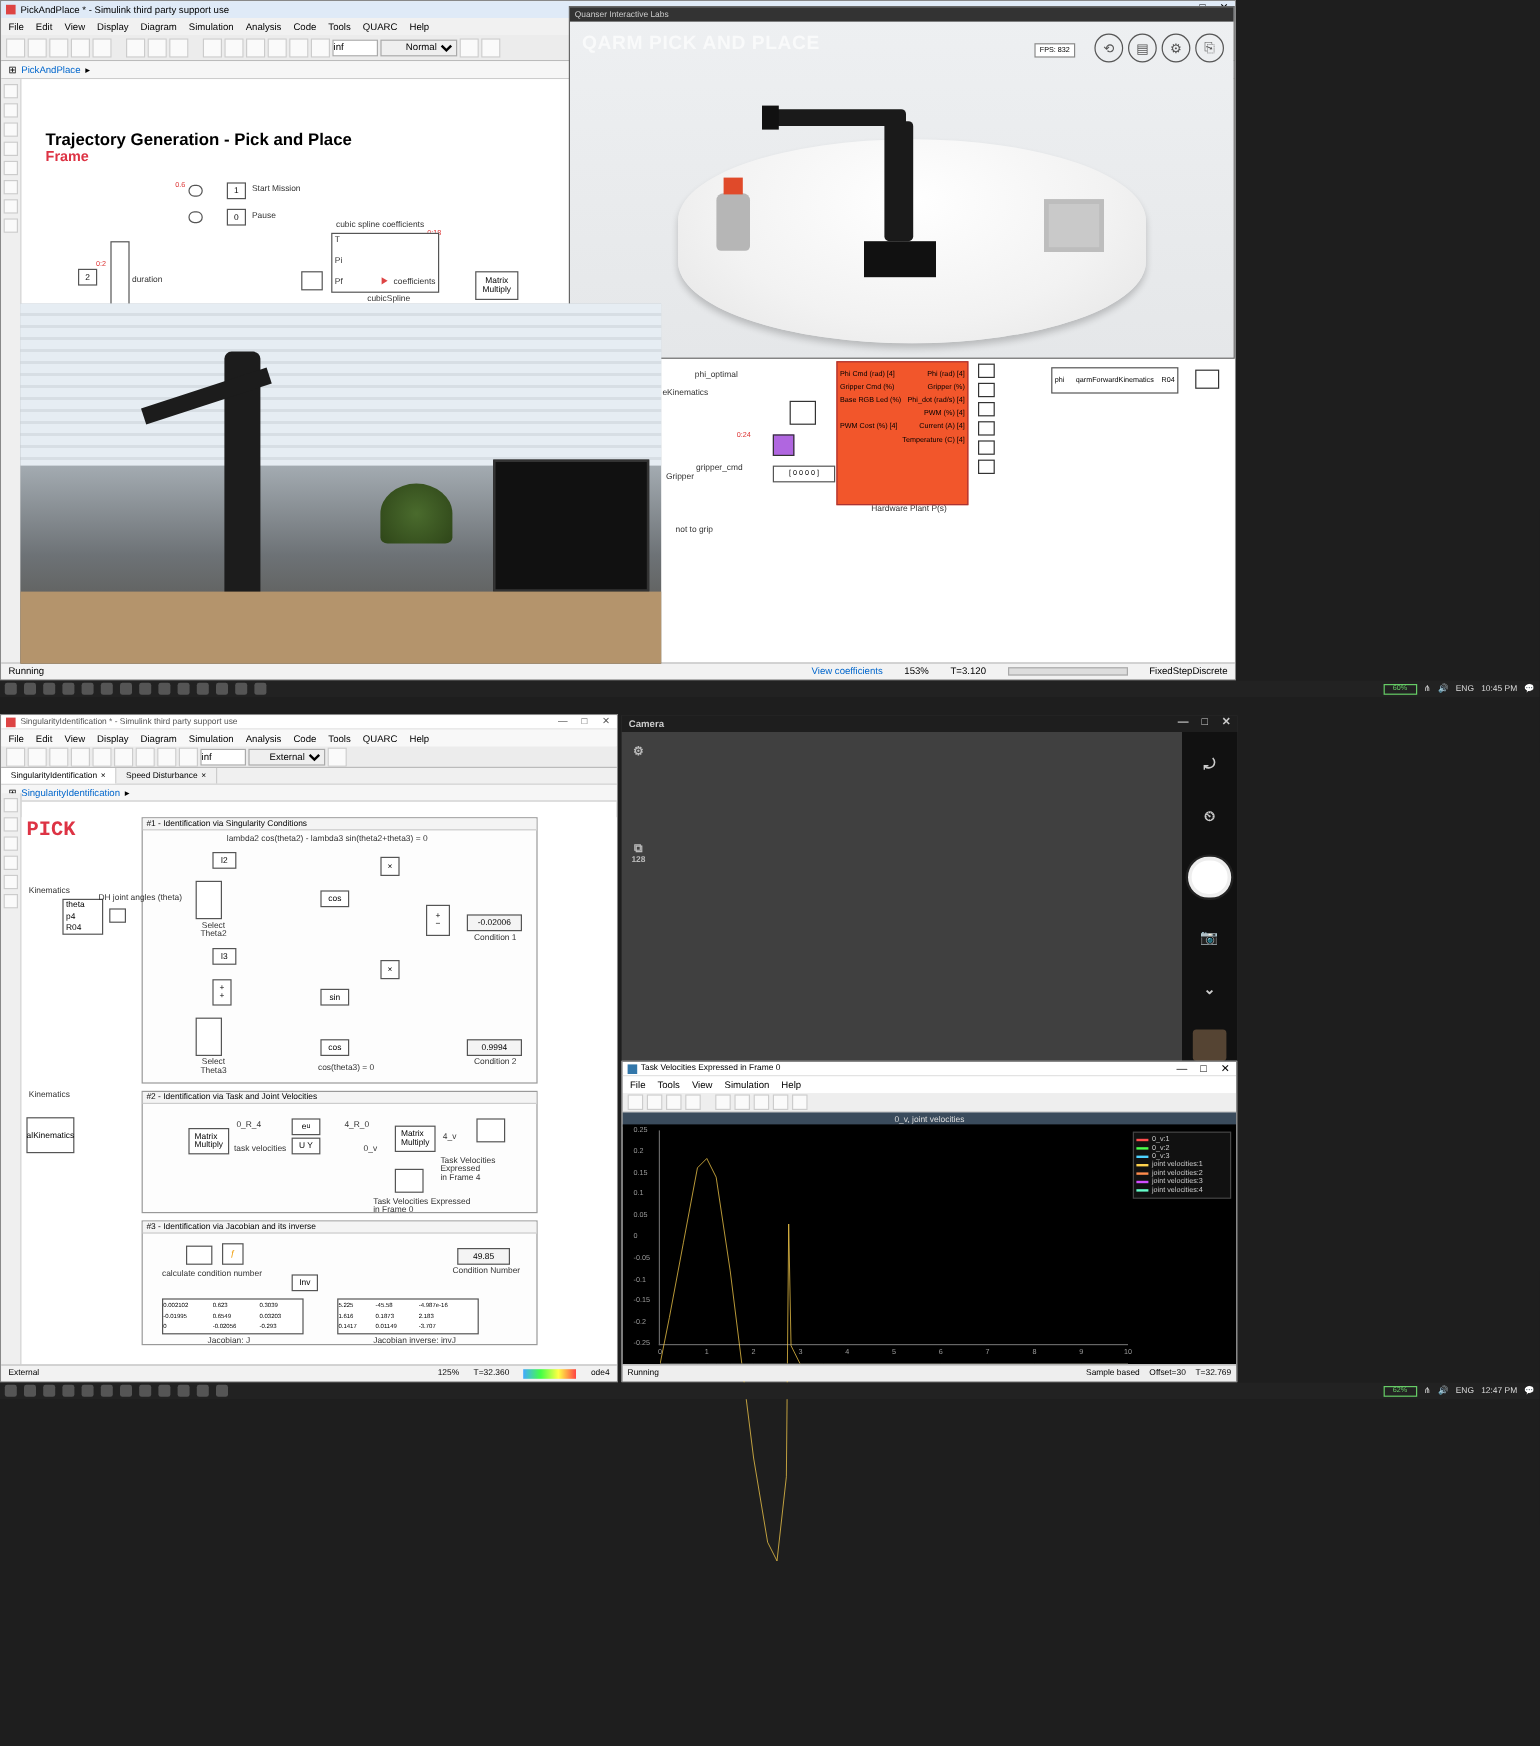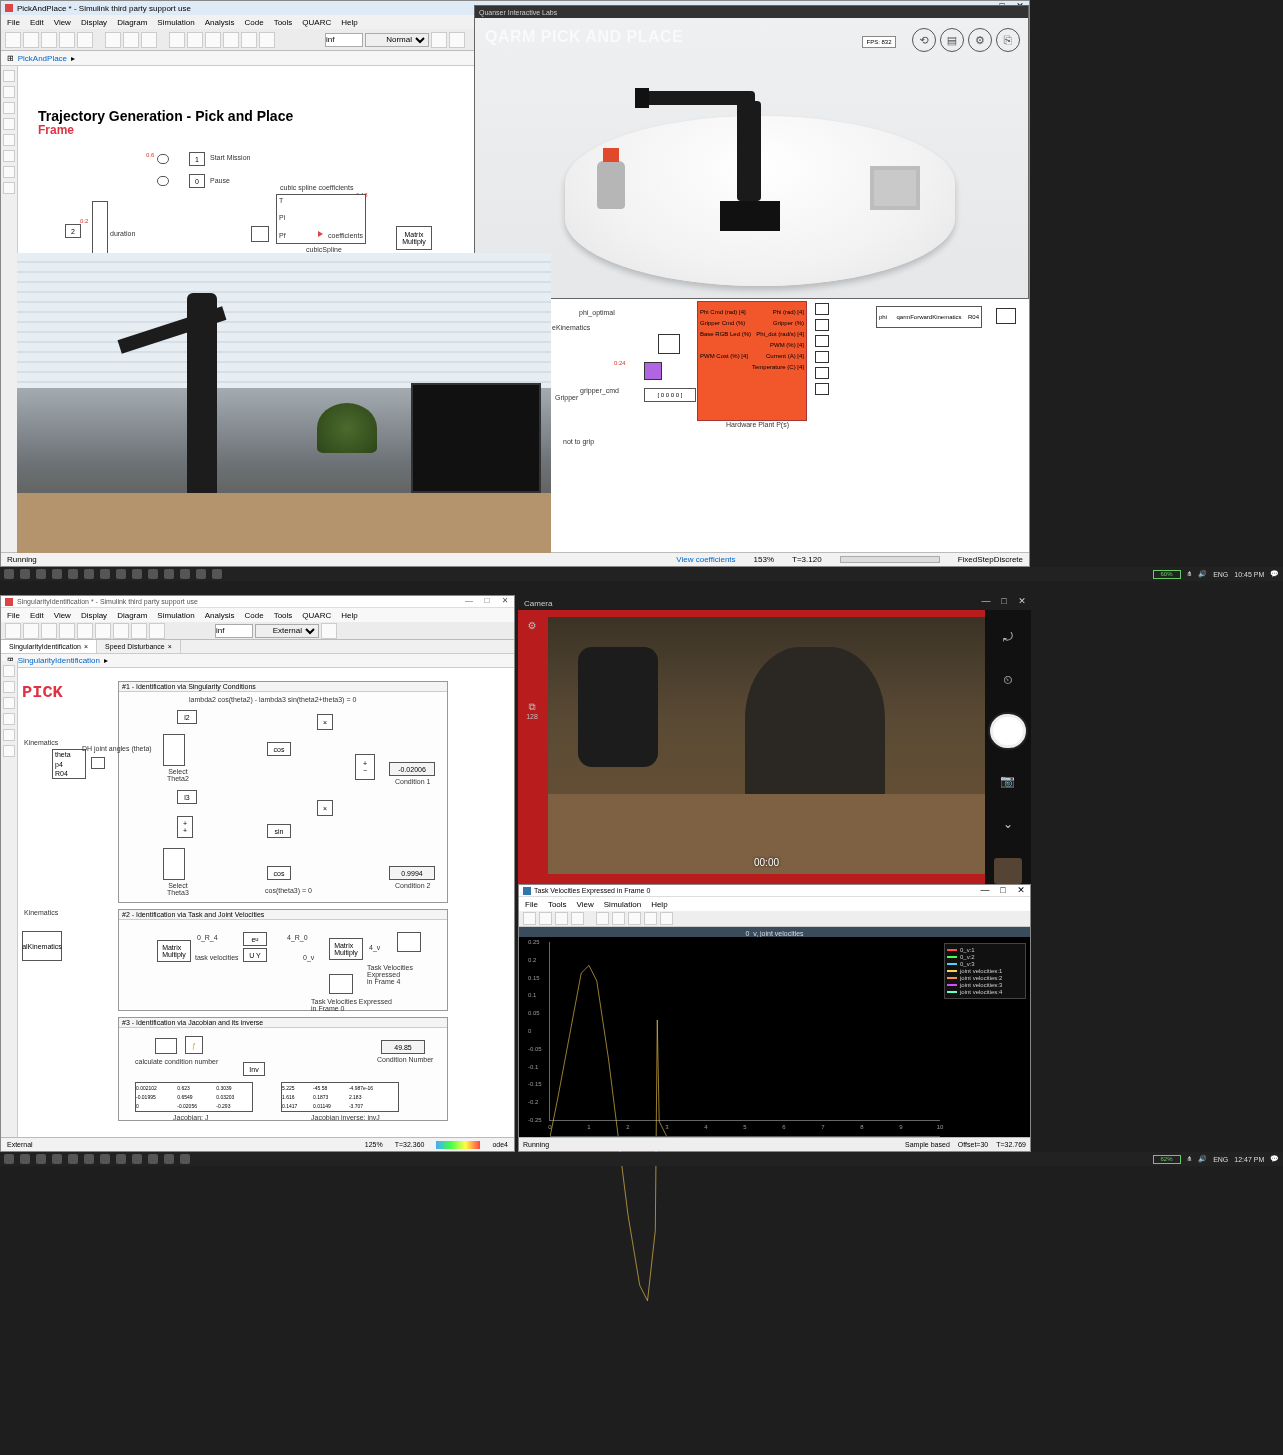--- a/index.html
+++ b/index.html
@@ -7,21 +7,21 @@
 
 
 .win1 { position: absolute; left: 0; top: 0; width: 1030px; height: 567px; background: #fff; border: 1px solid #888; }
 .win1-title { height: 14px; background: #dfeaf7; display: flex; align-items: center; padding: 0 4px; font-size: 8px; }
 .win1-title .red { width: 8px; height: 8px; background: #d44; margin-right: 4px; }
 .win-ctrl { position: absolute; right: 2px; top: 0; display: flex; gap: 4px; font-size: 9px; }
 .win-ctrl span { width: 14px; text-align: center; cursor: pointer; }
 .win1-menu { height: 14px; background: #f1f1f1; display: flex; gap: 10px; padding: 0 6px; font-size: 8px; align-items: center; }
 .win1-toolbar { height: 22px; background: #ececec; border-bottom: 1px solid #bbb; display: flex; align-items: center; gap: 2px; padding: 0 4px; }
 .tb-btn { width: 16px; height: 16px; background: #fafafa; border: 1px solid #ccc; }
-.tb-inp { width: 38px; height: 14px; font-size: 8px; border: 1px solid #aaa; margin-left: 48px; }
+.tb-inp { width: 38px; height: 14px; font-size: 8px; border: 1px solid #aaa; }
 .tb-sel { width: 64px; height: 14px; font-size: 8px; border: 1px solid #aaa; text-align: right; }
 .win1-brd { height: 15px; background: #f6f6f6; border-bottom: 1px solid #ccc; display: flex; align-items: center; padding: 0 6px; font-size: 8px; gap: 4px; }
 
 .win1-sidebar { position: absolute; left: 0; top: 65px; width: 17px; bottom: 14px; background: #efefef; border-right: 1px solid #ccc; display: flex; flex-direction: column; align-items: center; gap: 4px; padding-top: 4px; }
 .win1-sidebar .tb-btn { width: 12px; height: 12px; }
 
 .win1-canvas { position: absolute; left: 17px; top: 65px; right: 0; bottom: 14px; background: #fff; }
 .diag-title { position: absolute; left: 20px; top: 42px; font-size: 14px; font-weight: bold; }
 .diag-sub { position: absolute; left: 20px; top: 57px; font-size: 12px; font-weight: bold; color: #d34; }
 .blk { position: absolute; border: 1px solid #555; background: #fff; font-size: 7px; display: flex; align-items: center; justify-content: center; }
@@ -80,21 +80,21 @@
 .tabstrip2 .tab.active { background: #fff; }
 
 .win2-canvas { position: absolute; left: 17px; top: 85px; right: 0; bottom: 14px; background: #fff; }
 .panel { position: absolute; border: 1px solid #999; background: #fdfdfd; font-size: 7px; }
 .panel-hdr { background: #f4f4f4; padding: 1px 3px; border-bottom: 1px solid #ccc; }
 .uarc { position:absolute; left:4px; top:2px; font-size:17px; font-weight:700; color:#d34; font-family:"Courier New",monospace; }
 
 .win2 .win1-status { font-size:7px; }
 
 
-.cam { position: absolute; left: 518px; top: 596px; width: 513px; height: 288px; background: #b91c1c; }
+.cam { position: absolute; left: 518px; top: 596px; width: 513px; height: 288px; background: #404040; font-weight: bold; }
 .cam-title { height: 14px; background: #1e1e1e; color: #ccc; font-size: 8px; display: flex; align-items: center; padding: 0 6px; }
 .cam-view { position:absolute; left:30px; top:21px; right:46px; bottom:10px; background: linear-gradient(#3b3326 0%, #5a4a34 40%, #6d5336 100%); }
 .cam-view .person { position:absolute; right:100px; top:30px; width:140px; height:180px; background:#2b2723; border-radius:40% 40% 10% 10%; }
 .cam-view .desk { position:absolute; bottom:0; left:0; right:0; height:80px; background:#7e6143; }
 .cam-view .chair { position:absolute; left:30px; top:30px; width:80px; height:120px; background:#1c1c1c; border-radius:14px; }
 .cam-view .timetxt { position:absolute; left:50%; bottom:6px; transform:translateX(-50%); color:#fff; font-size:10px; text-shadow:0 0 3px #000; }
 .cam-right { position:absolute; right:0; top:14px; bottom:0; width:46px; background:#111; display:flex; flex-direction:column; align-items:center; gap:24px; padding-top:18px; }
 .cam-right .cic { width:20px; height:20px; color:#ccc; font-size:12px; display:flex; align-items:center; justify-content:center; }
 .cam-right .shut { width:36px; height:36px; border-radius:18px; background:#fff; border:3px solid #eee; box-shadow:0 0 0 2px #222; }
 .cam-left { position:absolute; left:4px; top:24px; width:20px; display:flex; flex-direction:column; gap:70px; color:#bbb; font-size:10px; align-items:center; }
@@ -542,26 +542,20 @@
       <span>□</span>
       <span>✕</span>
     </div>
   </div>
   <div class="cam-left">
     <span>⚙</span>
     <span style="display:flex;flex-direction:column;align-items:center">
       <span>⧉</span>
       <span style="font-size:7px">128</span>
     </span>
-  </div>
-  <div class="cam-view">
-    <div class="chair"></div>
-    <div class="person"></div>
-    <div class="desk"></div>
-    <div class="timetxt">00:00</div>
   </div>
   <div class="cam-right">
     <div class="cic">⤾</div>
     <div class="cic">⏲</div>
     <div class="shut"></div>
     <div class="cic">📷</div>
     <div class="cic">⌄</div>
     <div class="cic" style="width:28px;height:28px;background:#543;border-radius:3px"></div>
   </div>
 </div>

